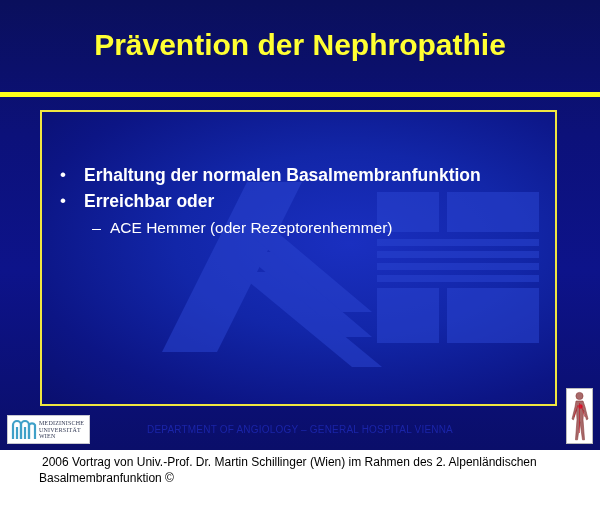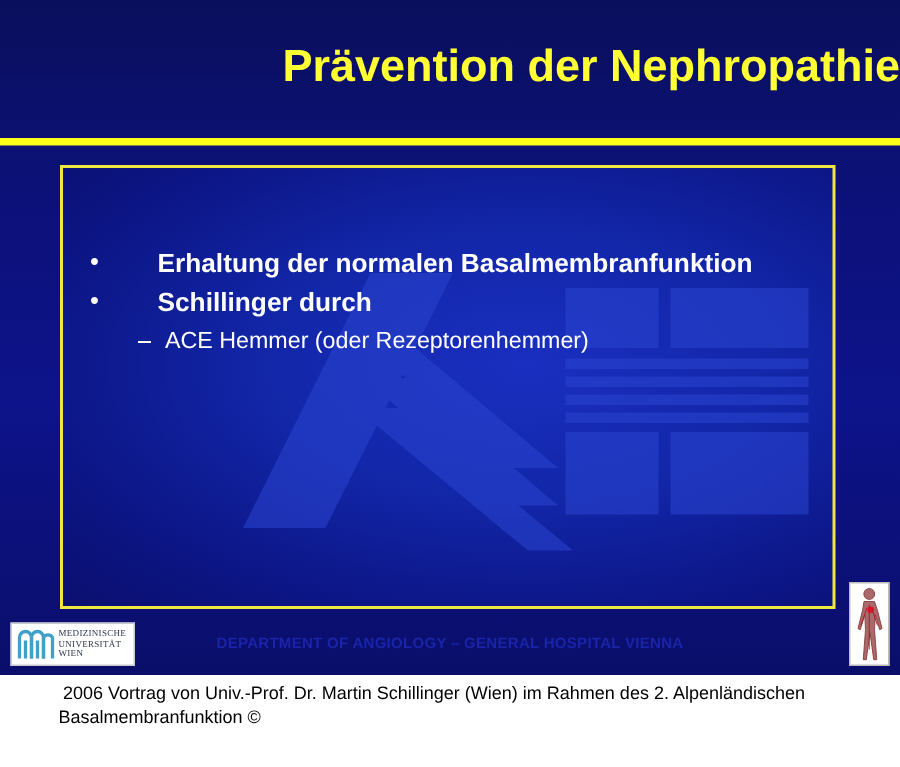--- a/index.html
+++ b/index.html
@@ -1,36 +1,36 @@
 <!DOCTYPE html>
 <html><head>
   <meta charset="utf-8">
   <style>
     html, body { margin: 0; padding: 0; }
     body { width: 600px; height: 511px; background: #ffffff; position: relative; overflow: hidden; font-family: "Liberation Sans", sans-serif; }
     .slide { position: absolute; left: 0; top: 0; width: 600px; height: 450px;
       background: linear-gradient(180deg, #0a0f5c 0%, #0c117a 30%, #0d138a 60%, #0a0e6a 100%); overflow: hidden; }
-    .title { position: absolute; left: 0; top: 28px; width: 600px; text-align: right; color: #ffff33;
+    .title { position: absolute; left: 0; top: 28px; width: 600px; text-align: center; color: #ffff33;
       font-weight: bold; font-size: 30px; letter-spacing: 0px; }
     .title-rule { position: absolute; left: 0; top: 92px; width: 600px; height: 5px; background: #ffff1a; }
     .content-box { position: absolute; left: 40px; top: 110px; width: 517px; height: 296px;
       border: 2px solid #f0e640; box-sizing: border-box;
       background: radial-gradient(ellipse at 60% 45%, #1a2fc0 0%, #1226a8 40%, #0c1585 75%, #0a0f6e 100%); overflow: hidden; }
     .watermark { position: absolute; left: 0; top: 0; width: 517px; height: 296px; }
     .bullets { position: absolute; left: 16px; top: 52px; width: 490px; color: #ffffff; }
     .b1 { position: relative; padding-left: 26px; font-size: 17.5px; line-height: 22px; margin-bottom: 4px; }
     .b1 .dot { position: absolute; left: 2px; top: 0; font-size: 17px; }
-    .b1 .strong { font-weight: bold; display: block; margin-left: 21px; }
+    .b1 .strong { font-weight: bold; display: block; }
     .b1 .sub { display: block; font-weight: normal; }
     .b2 { position: relative; padding-left: 52px; font-size: 15.5px; line-height: 24px; }
     .b2 .dash { position: absolute; left: 34px; top: 0; }
     .logo-muw { position: absolute; left: 7px; top: 415px; width: 83px; height: 29px; background: #ffffff; border: 1px solid #c8c8d0; box-sizing: border-box; }
     .logo-muw svg { position: absolute; left: 3px; top: 3px; }
     .logo-text { position: absolute; left: 31px; top: 4px; font-family: "Liberation Serif", serif; font-size: 6px; line-height: 6.5px; color: #333a55; letter-spacing: 0.2px; }
-    .dept { position: absolute; left: 100px; top: 424px; width: 400px; text-align: center; color: #1a24a8; font-weight: bold; font-size: 10px; letter-spacing: 0.2px; }
+    .dept { position: absolute; left: 100px; top: 424px; width: 400px; text-align: center; color: #1a24a8; font-weight: normal; font-size: 10px; letter-spacing: 0.2px; }
     .body-icon { position: absolute; left: 566px; top: 388px; width: 27px; height: 56px; background: #ffffff; border: 1px solid #bbbbbb; box-sizing: border-box; }
     .caption { position: absolute; left: 0; top: 454px; width: 600px; font-size: 12px; line-height: 16px; color: #000000; padding-left: 39px; }
     .caption .l1 { padding-left: 3px; display: block; }
   </style>
 </head>
 <body>
 
 <div class="slide">
   <div class="title">Prävention der Nephropathie</div>
   <div class="title-rule"></div>
@@ -53,21 +53,21 @@
       </g>
     </svg>
 
     <div class="bullets">
       <div class="b1">
         <span class="dot">•</span>
         <span class="strong">Erhaltung der normalen Basalmembranfunktion</span>
       </div>
       <div class="b1">
         <span class="dot">•</span>
-        <span class="strong">Schillinger durch</span>
+        <span class="strong">Erreichbar oder</span>
       </div>
       <div class="b2">
         <span class="dash">–</span>
       </div>
       <div class="b2">
         <span class="dash">–</span>
       </div>
       <div class="b2">
         <span class="dash">–</span>
         <span>ACE Hemmer (oder Rezeptorenhemmer)</span>

